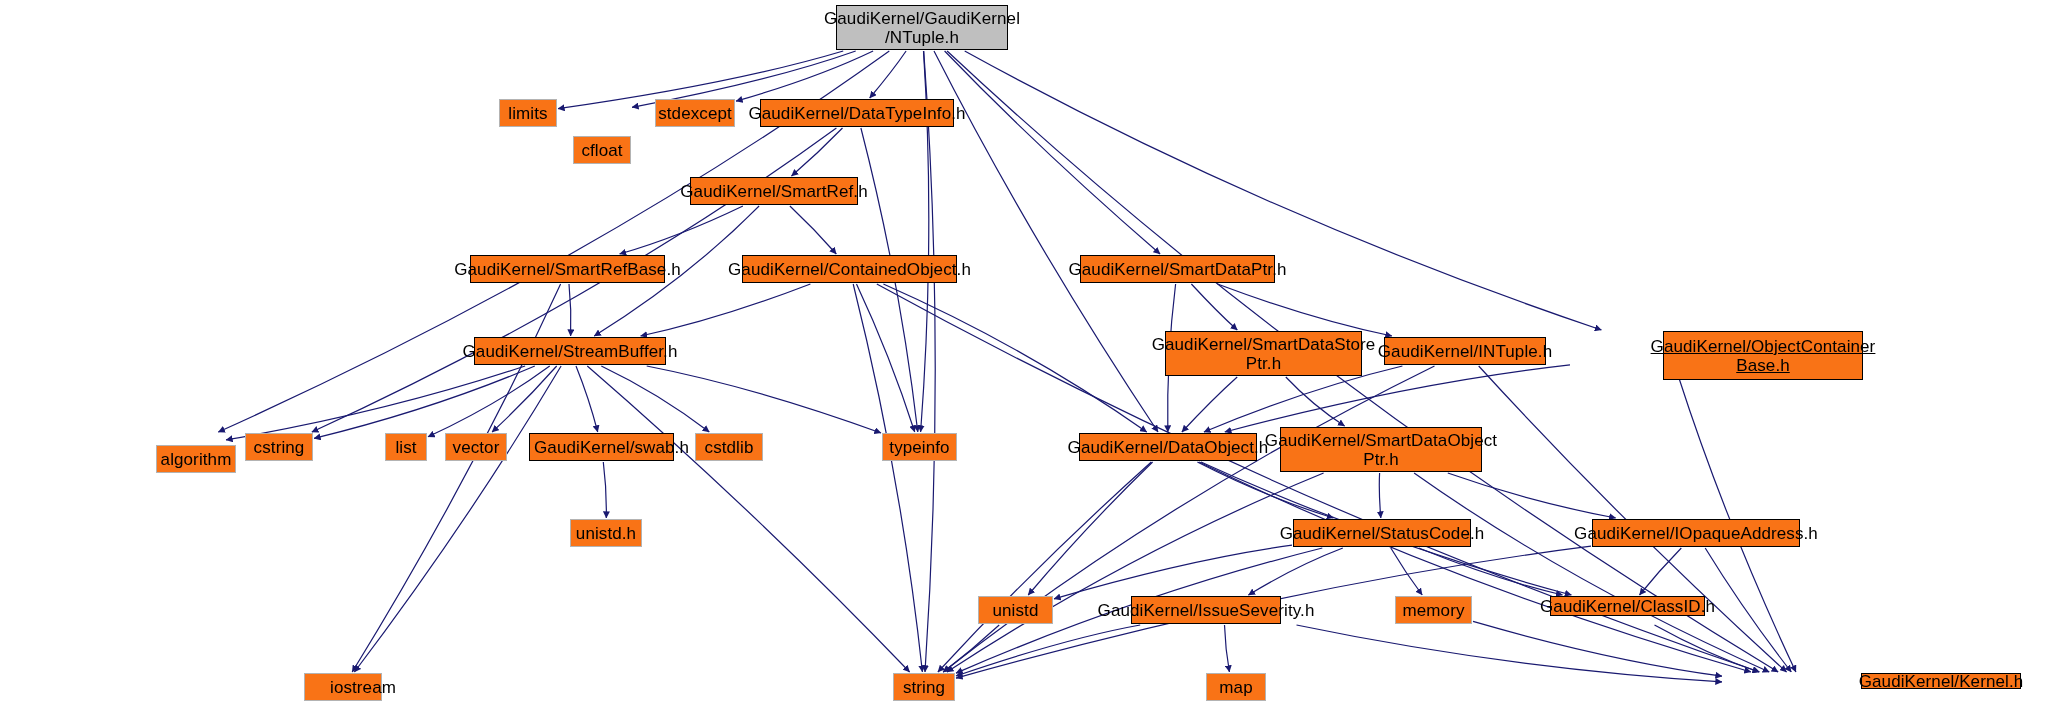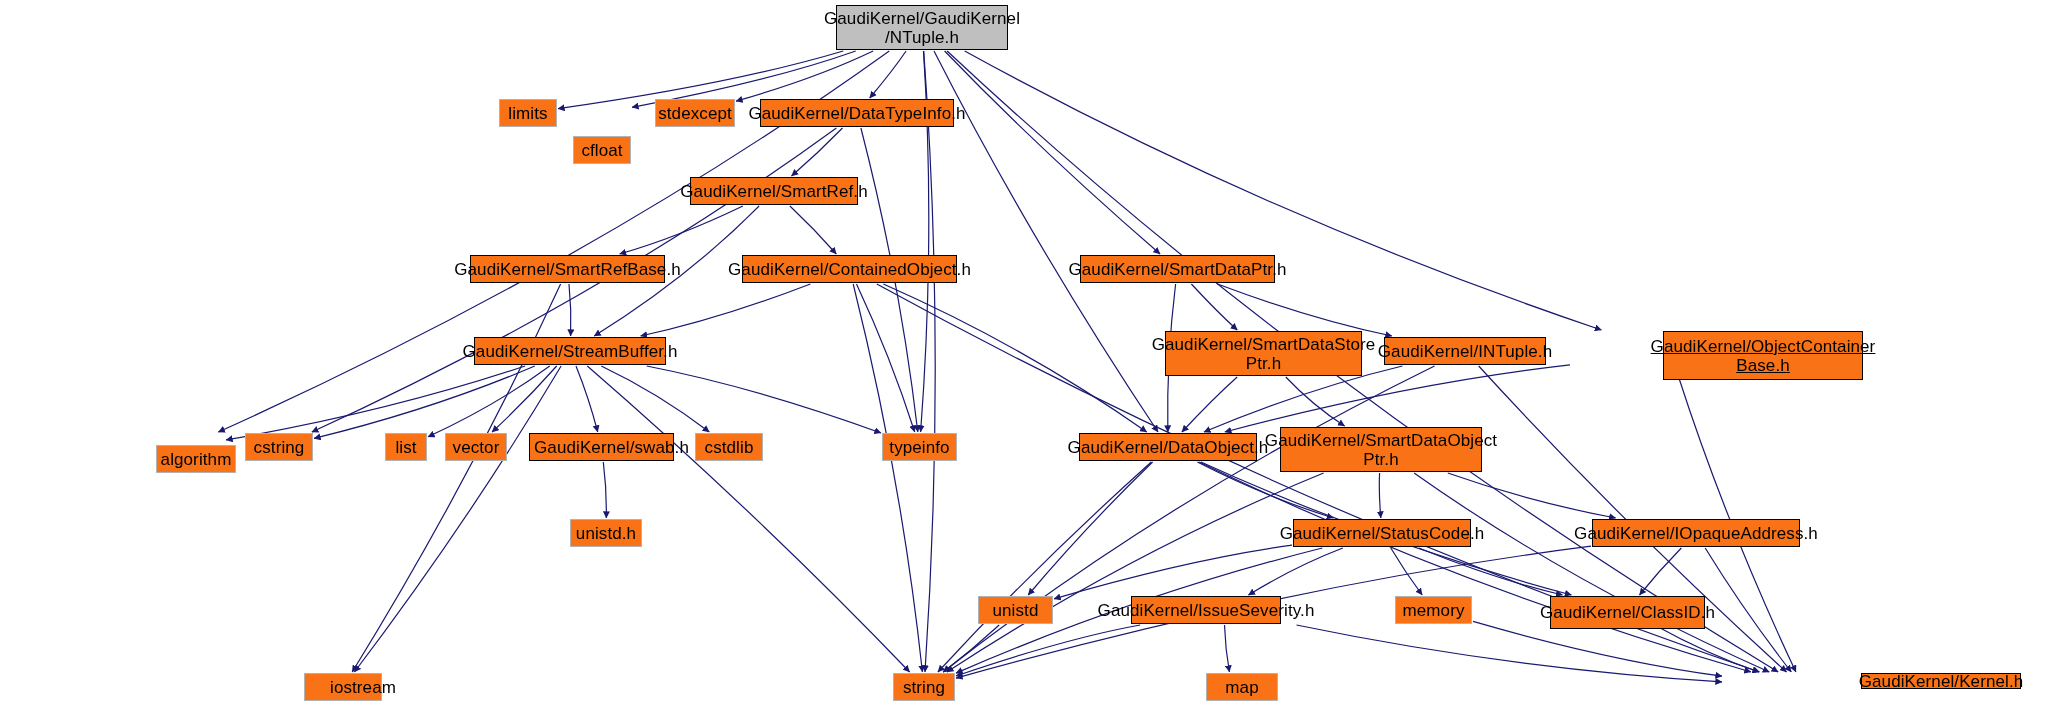--- a/index.html
+++ b/index.html
@@ -150,18 +150,18 @@
     <div class="node external" style="left: 882px; top: 433px; width: 75px; height: 28px;">typeinfo</div>
     <div class="node internal" style="left: 1079px; top: 433px; width: 178px; height: 28px;">GaudiKernel/DataObject.h</div>
     <div class="node internal" style="left: 1280px; top: 427px; width: 202px; height: 45px;">GaudiKernel/SmartDataObject
 Ptr.h</div>
     <div class="node external" style="left: 570px; top: 519px; width: 72px; height: 28px;">unistd.h</div>
     <div class="node internal" style="left: 1293px; top: 519px; width: 178px; height: 28px;">GaudiKernel/StatusCode.h</div>
     <div class="node internal" style="left: 1592px; top: 519px; width: 208px; height: 28px;">GaudiKernel/IOpaqueAddress.h</div>
     <div class="node external" style="left: 978px; top: 596px; width: 75px; height: 28px;">unistd</div>
     <div class="node internal" style="left: 1131px; top: 596px; width: 150px; height: 28px;">GaudiKernel/IssueSeverity.h</div>
     <div class="node external" style="left: 1395px; top: 596px; width: 77px; height: 28px;">memory</div>
-    <div class="node internal" style="left: 1550px; top: 596px; width: 155px; height: 33px; text-align: right;">GaudiKernel/ClassID.h</div>
+    <div class="node internal" style="left: 1550px; top: 596px; width: 155px; height: 20px; text-align: right;">GaudiKernel/ClassID.h</div>
     <div class="node external" style="left: 304px; top: 673px; width: 78px; height: 28px; padding-left: 40px;">iostream</div>
     <div class="node external" style="left: 893px; top: 673px; width: 62px; height: 28px;">string</div>
-    <div class="node external" style="left: 1206px; top: 673px; width: 72px; height: 28px;">map</div>
+    <div class="node external" style="left: 1206px; top: 673px; width: 60px; height: 28px;">map</div>
     <div class="node internal" style="left: 1822px; top: 673px; width: 160px; height: 16px; margin-left: 39px;">GaudiKernel/Kernel.h</div>
   </div>
 
 </body></html>

